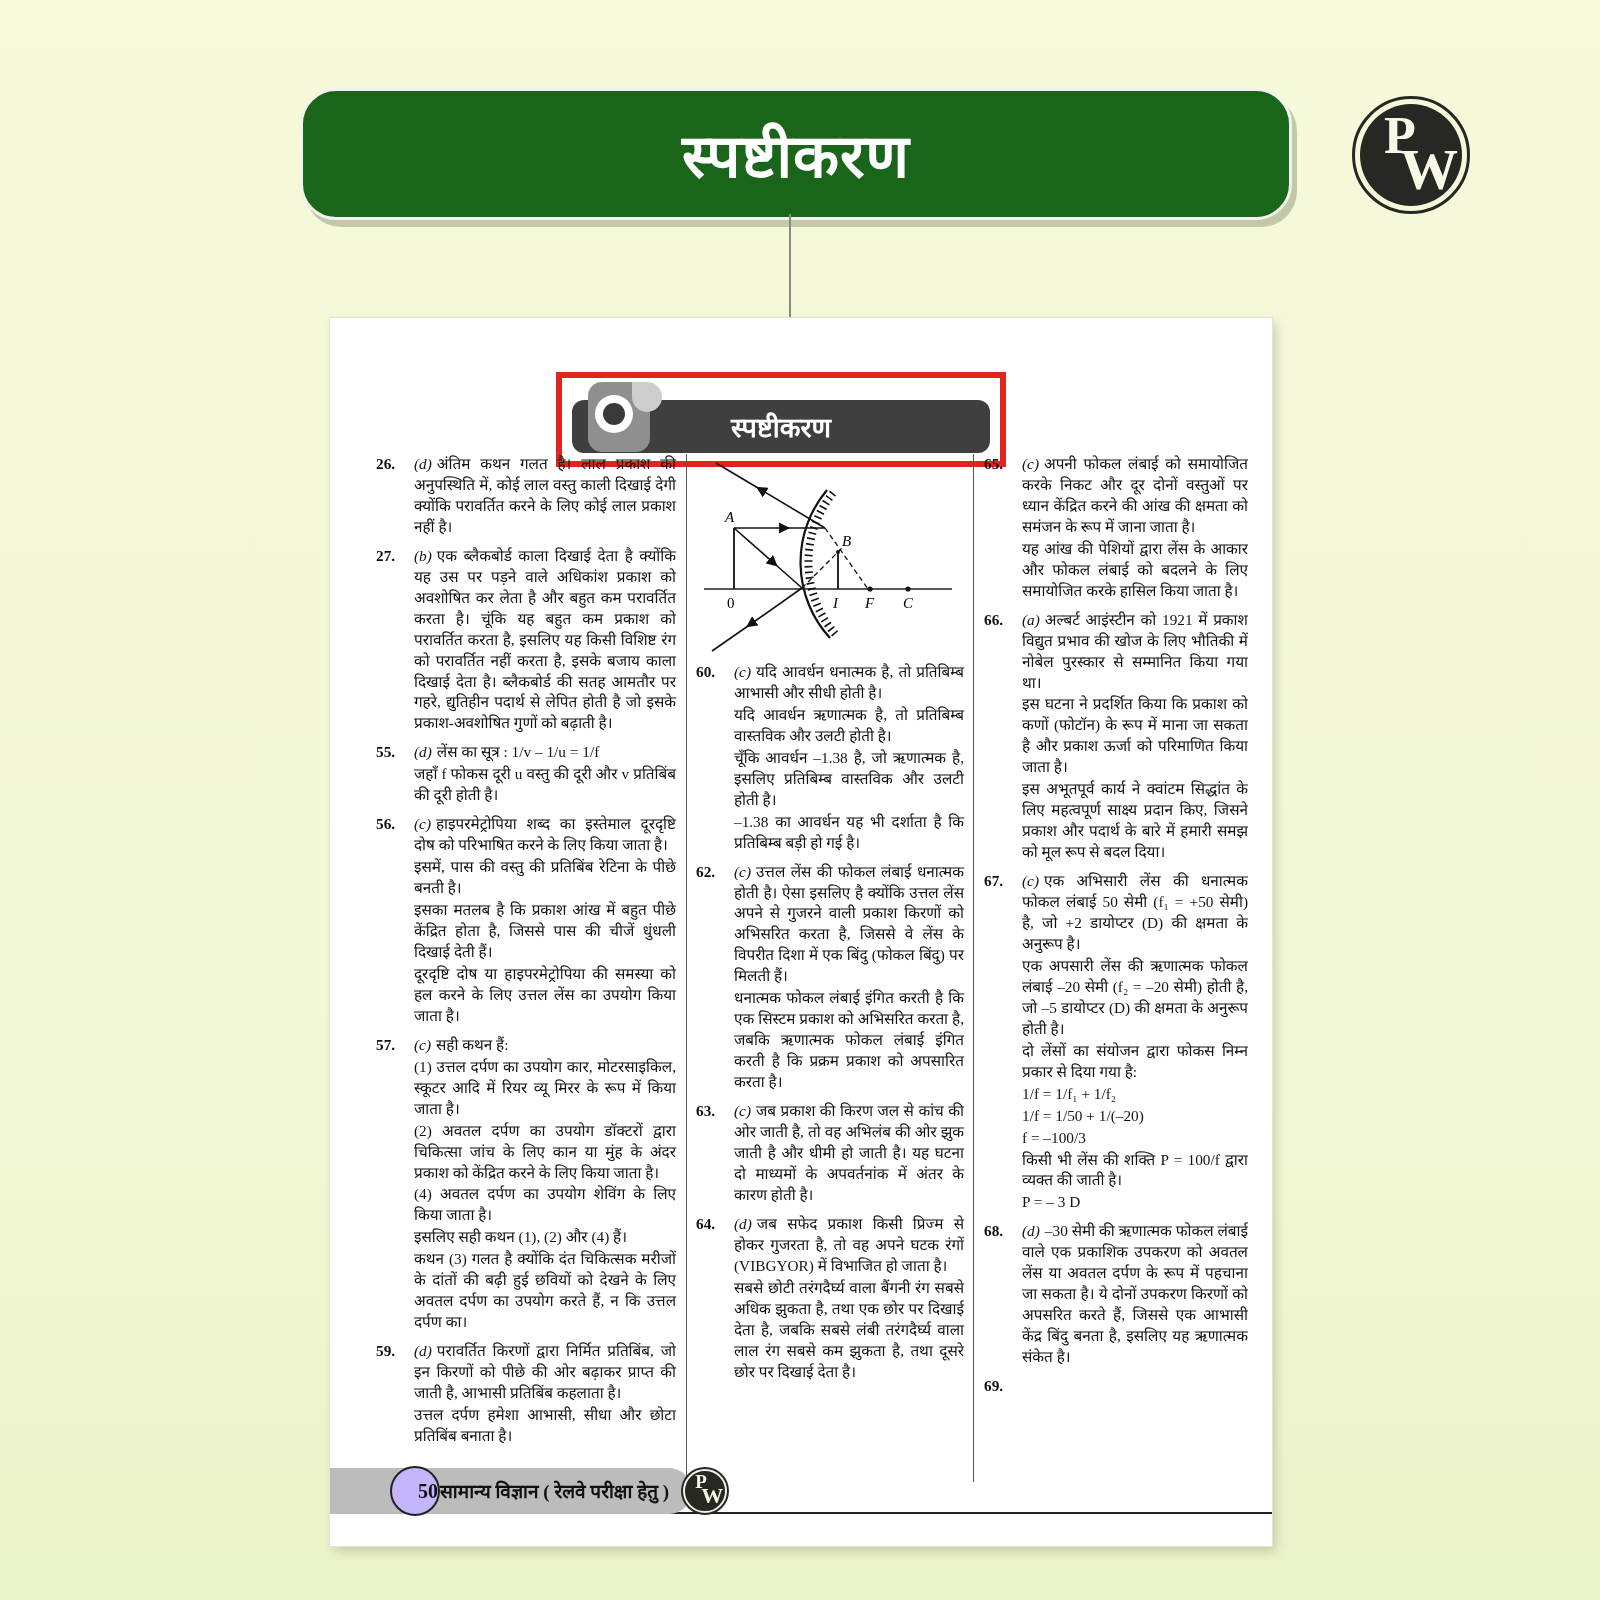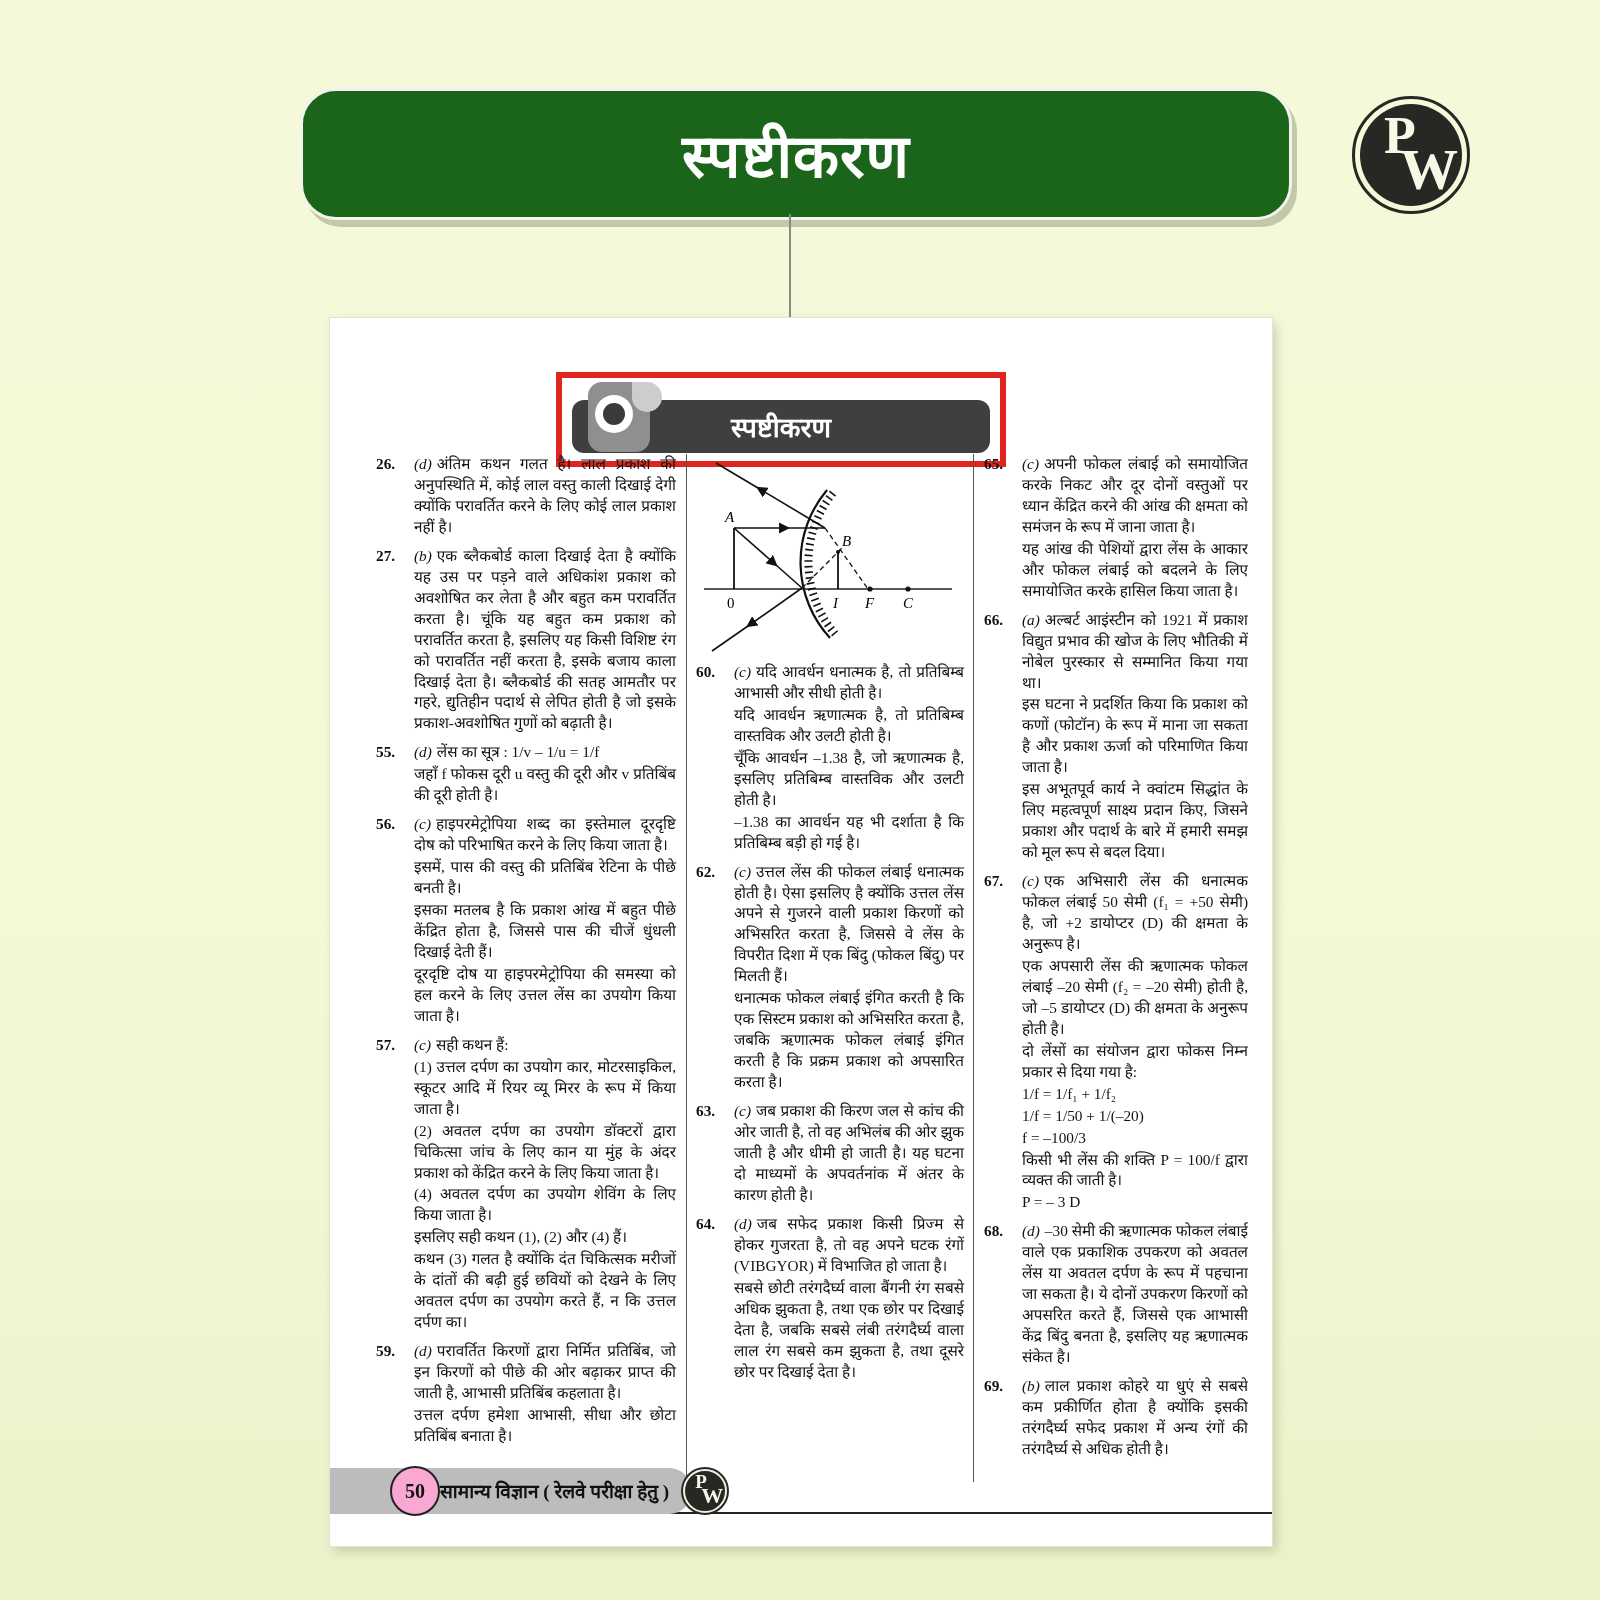--- a/index.html
+++ b/index.html
@@ -74,22 +74,22 @@
   .diagram{margin:2px 0 6px 0;}
   .diagram svg{display:block;}
   svg text{font-family:"Liberation Serif","DejaVu Sans",serif;}
   
   .foot-line{position:absolute;left:92px;right:0;top:1194px;height:2px;background:#222;}
   .foot-bar{
     position:absolute;left:0;top:1150px;width:362px;height:46px;background:#bcbcbc;
     border-radius:0 23px 23px 0;display:flex;align-items:center;z-index:2;
   }
   .foot-num{
-    width:50px;height:50px;border-radius:50%;background:#f9a8d4;border:2px solid #222;
-    box-sizing:border-box;display:flex;align-items:center;justify-content:center;
+    width:50px;height:50px;border-radius:50%;background:#c4b5fd;border:2px solid #222;
+    box-sizing:border-box;display:flex;align-items:center;justify-content:flex-end;
     font-weight:700;font-size:20px;margin-left:60px;flex:0 0 auto;
   }
   .foot-title{font-weight:700;font-size:19px;white-space:nowrap;}
   .foot-pw{position:relative;width:44px;height:44px;background:#272723;border-radius:50%;
     margin-left:14px;flex:0 0 auto;border:2px solid #f1f1e4;box-shadow:0 0 0 2px #272723;box-sizing:border-box;}
   .foot-pw .p{position:absolute;left:10px;top:0px;color:#f7f8e6;font-size:19px;font-weight:700;}
   .foot-pw .w{position:absolute;left:16px;top:12px;color:#f7f8e6;font-size:22px;font-weight:700;}
 </style>
 </head>
 <body>
@@ -250,21 +250,20 @@
         <p class="math">f = –100/3</p>
         <p>किसी भी लेंस की शक्ति P = 100/f द्वारा व्यक्त की जाती है।</p>
         <p class="math">P = – 3 D</p>
       </div>
       <div class="item">
         <span class="qnum">68.</span>
         <p><i class="qopt">(d)</i><span>–30 सेमी की ऋणात्मक फोकल लंबाई वाले एक प्रकाशिक उपकरण को अवतल लेंस या अवतल दर्पण के रूप में पहचाना जा सकता है। ये दोनों उपकरण किरणों को अपसरित करते हैं, जिससे एक आभासी केंद्र बिंदु बनता है, इसलिए यह ऋणात्मक संकेत है।</span></p>
       </div>
       <div class="item">
         <span class="qnum">69.</span>
-        <p><i class="qopt">(b)</i><span>लाल प्रकाश कोहरे या धुएं से सबसे कम प्रकीर्णित होता है क्योंकि इसकी तरंगदैर्घ्य सफेद प्रकाश में अन्य रंगों की तरंगदैर्घ्य से अधिक होती है।</span></p>
 
       </div>
 
     </div>
   </div>
 
   <div class="foot-line"></div>
   <div class="foot-bar">
     <div class="foot-num">
       <span>50</span>

